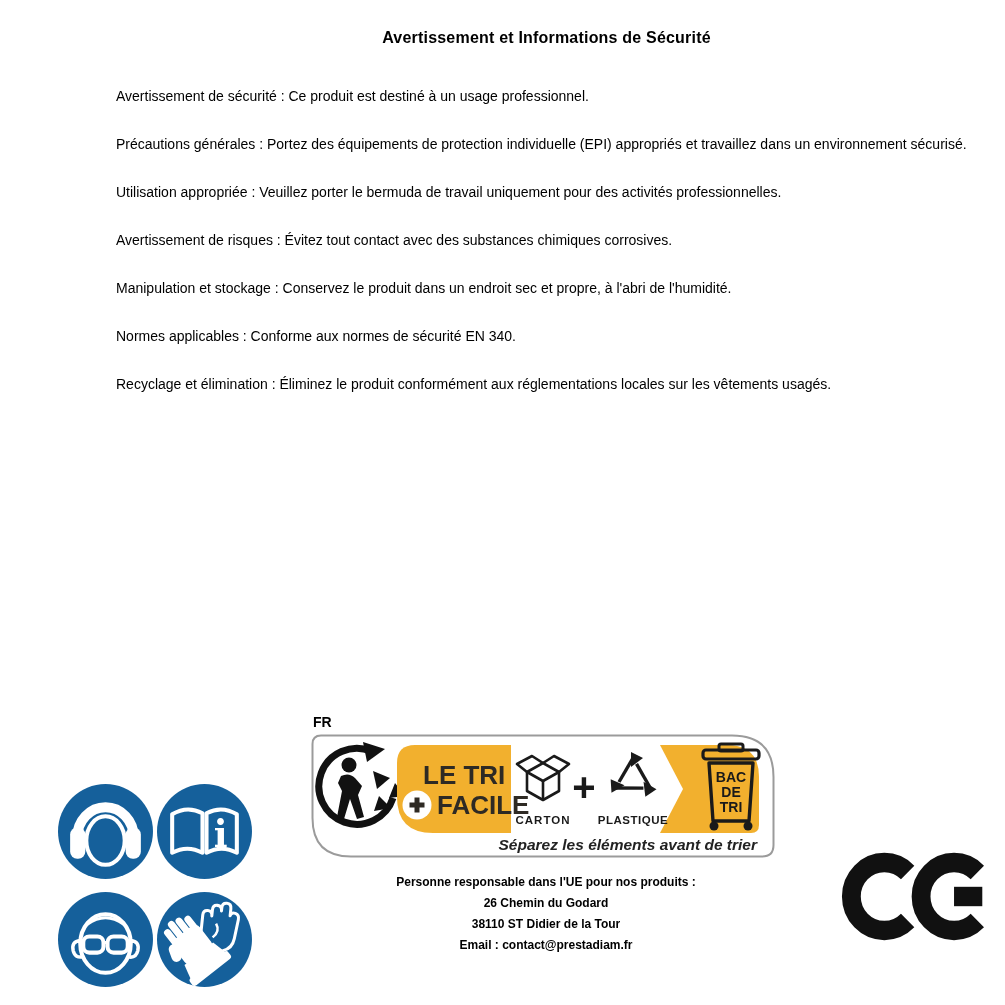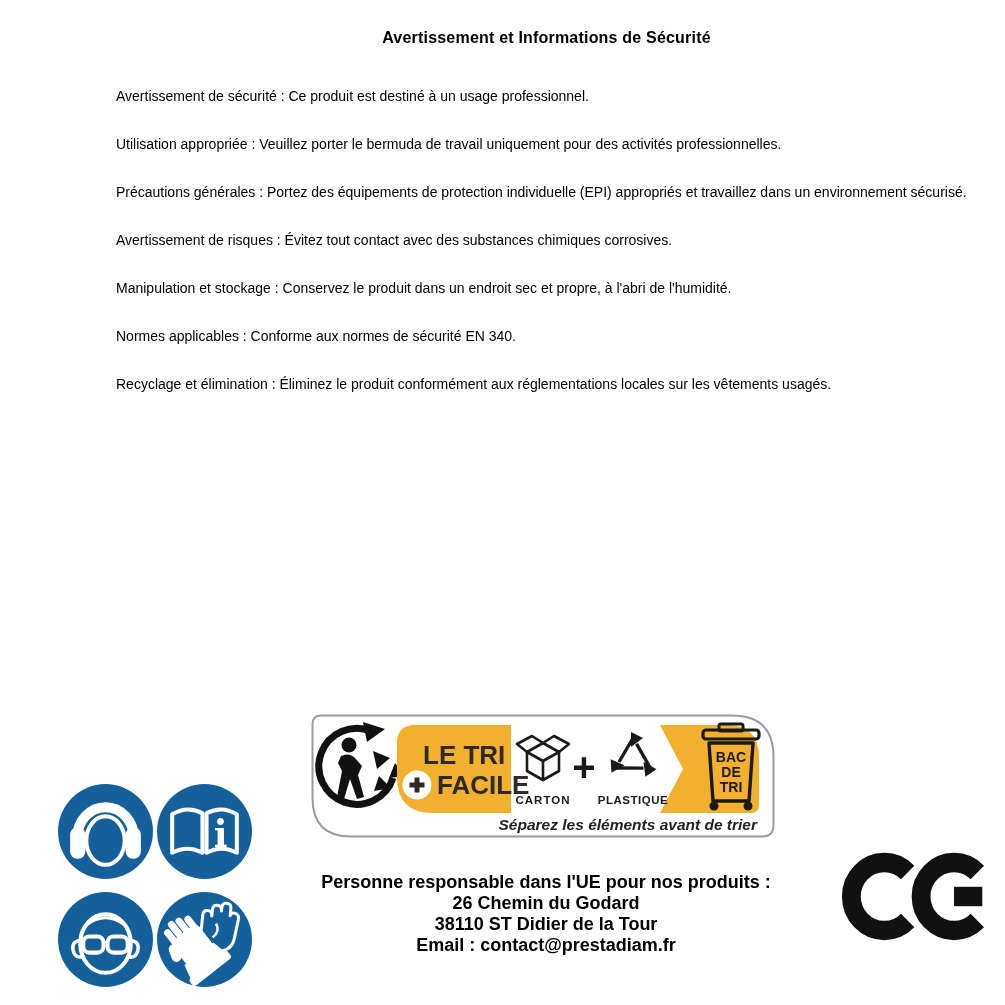--- a/index.html
+++ b/index.html
@@ -25,37 +25,37 @@
   }
   .mandatory-icons svg{display:block;}
 
   
   .infotri{position:absolute;left:267px;top:714px;}
   .fr-label{font-size:14px;font-weight:bold;margin:0 0 4px 2px;}
 
   
   .company-block{
     position:absolute;top:872px;left:252px;width:500px;
-    text-align:center;font-weight:bold;font-size:18px;line-height:21px;
+    text-align:center;font-weight:bold;font-size:12px;line-height:21px;
   }
 
   
   .ce-mark{position:absolute;left:797px;top:848px;}
 </style>
 </head>
 <body>
 
 <div class="page">
 
   <div class="doc-title">Avertissement et Informations de Sécurité</div>
 
   <div class="body-text">
     <p>Avertissement de sécurité : Ce produit est destiné à un usage professionnel.</p>
+    <p>Précautions générales : Portez des équipements de protection individuelle (EPI) appropriés et travaillez dans un environnement sécurisé.</p>
     <p>Utilisation appropriée : Veuillez porter le bermuda de travail uniquement pour des activités professionnelles.</p>
-    <p>Précautions générales : Portez des équipements de protection individuelle (EPI) appropriés et travaillez dans un environnement sécurisé.</p>
     <p>Avertissement de risques : Évitez tout contact avec des substances chimiques corrosives.</p>
     <p>Manipulation et stockage : Conservez le produit dans un endroit sec et propre, à l'abri de l'humidité.</p>
     <p>Normes applicables : Conforme aux normes de sécurité EN 340.</p>
     <p>Recyclage et élimination : Éliminez le produit conformément aux réglementations locales sur les vêtements usagés.</p>
   </div>
 
   <div class="mandatory-icons">
 
     <svg width="97" height="97" viewBox="0 0 96 96">
       <circle cx="48" cy="48" r="47" fill="#15609B"></circle>
@@ -97,20 +97,21 @@
         <rect x="52" y="27" width="7" height="20" rx="3.5"></rect>
         <rect x="20" y="40" width="10" height="18" rx="5" transform="rotate(18 25 49)"></rect>
         <rect x="27" y="38" width="33" height="30" rx="6"></rect>
         <path d="M25 64 h 36 l 4 16 h -44 z"></path>
         <rect x="19" y="78" width="48" height="9" rx="3"></rect>
       </g>
     </svg>
   </div>
 
   <div class="infotri">
+    <div class="fr-label">FR</div>
 
     <svg width="464" height="124" viewBox="0 0 464 124">
 
       <path d="M10 1.5 H421 Q462.5 1.5 462.5 43 V111 Q462.5 122.5 451 122.5 H40 Q1.5 122.5 1.5 84 V10 Q1.5 1.5 10 1.5 Z" fill="#ffffff" stroke="#9B9B9B" stroke-width="2"></path>
 
       <g stroke="#111" fill="#111">
         <path d="M60 17 A 38 38 0 1 0 82 64" stroke-width="7" fill="none"></path>
         <polygon points="52,8 74,15 56,28" stroke="none"></polygon>
         <circle cx="38" cy="31" r="7.5" stroke="none"></circle>
         <path d="M30 42 q 8 -4 14 2 l 7 8 -4 9 6 22 -7 2 -7 -20 -6 20 -7 -2 5 -26 -4 -8 z" stroke="none"></path>

